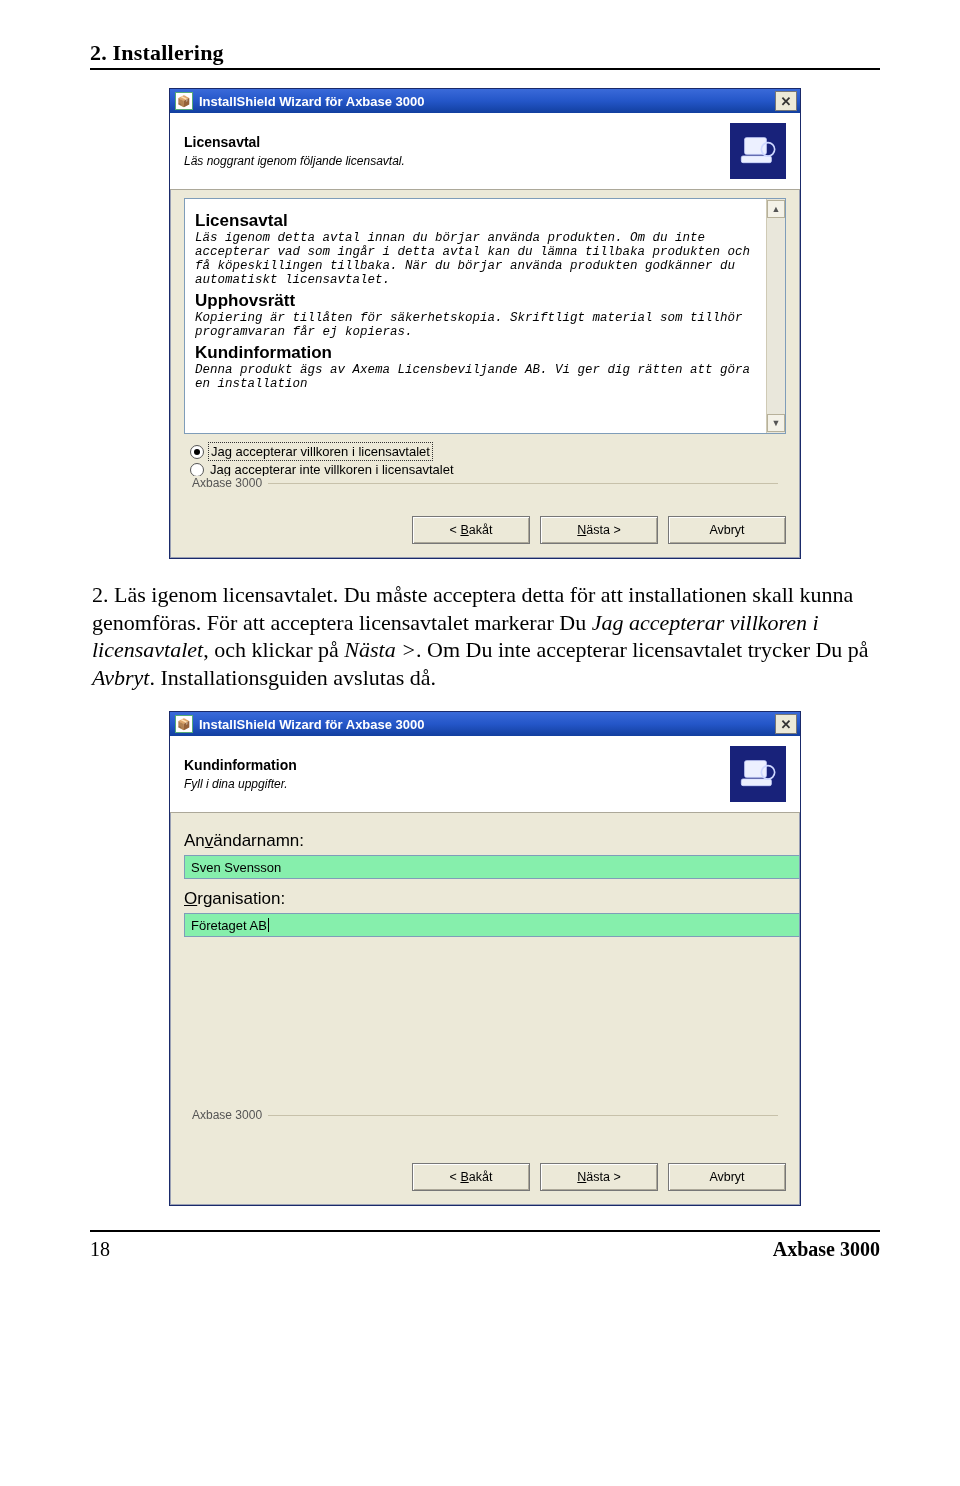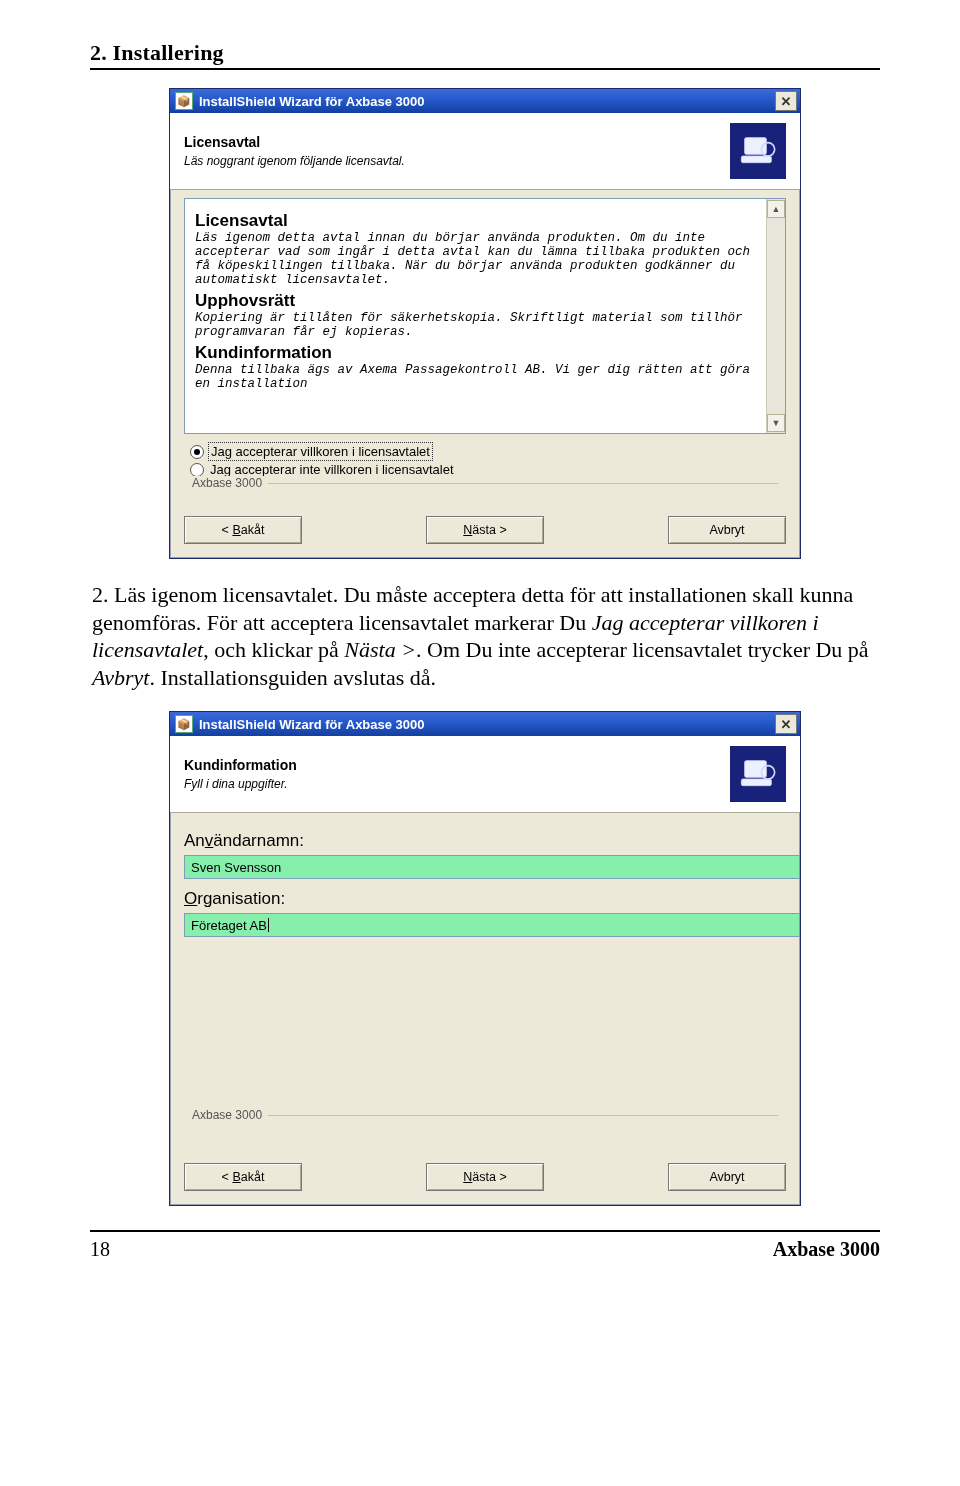--- a/index.html
+++ b/index.html
@@ -92,21 +92,21 @@
     display:flex;align-items:center;justify-content:center;
   }
   .radio-dot.sel::after { content:""; width:6px;height:6px;border-radius:50%;background:#000; }
   .radio-label.focus { outline:1px dotted #333; outline-offset:1px; padding:0 1px;}
   .brandlabel {
     margin:6px 8px 0 8px; font-size:12px; color:#555;
     border-top:1px solid #c7c1aa; position:relative; height:10px;
   }
   .brandlabel span { position:absolute; top:-8px; left:0; background:#ece9d8; padding-right:6px; }
   .btnbar {
-    display:flex; justify-content:space-between; gap:10px;
+    display:flex; justify-content:flex-end; gap:10px;
     padding:12px 14px 14px 14px;
   }
   .wbtn {
     min-width:96px; height:26px; padding:0 10px;
     background:#ece9d8; border:1px solid #777; box-shadow: inset 1px 1px 0 #fff, inset -1px -1px 0 #aca899;
     font-size:12.5px; display:flex;align-items:center;justify-content:center;
   }
   .wbtn .ul { text-decoration: underline; }
   .field { margin:10px 0 2px 0; }
   .field .lbl { font-size:17px; margin-bottom:4px; }
@@ -145,21 +145,21 @@
             </svg>
       </div>
     </div>
     <div class="pane">
       <div class="scrollbox">
         <div class="lic-h">Licensavtal</div>
         <div class="lic-p">Läs igenom detta avtal innan du börjar använda produkten. Om du inte accepterar vad som ingår i detta avtal kan du lämna tillbaka produkten och få köpeskillingen tillbaka. När du börjar använda produkten godkänner du automatiskt licensavtalet.</div>
         <div class="lic-h">Upphovsrätt</div>
         <div class="lic-p">Kopiering är tillåten för säkerhetskopia. Skriftligt material som tillhör programvaran får ej kopieras.</div>
         <div class="lic-h">Kundinformation</div>
-        <div class="lic-p">Denna tillbaka ägs av Axema Passagekontroll AB. Vi ger dig rätten att göra en installation</div>
+        <div class="lic-p">Denna produkt ägs av Axema Licensbeviljande AB. Vi ger dig rätten att göra en installation</div>
         <div class="sbar">
           <div class="arrow">▲</div>
           <div class="arrow">▼</div>
         </div>
       </div>
       <div class="radios">
         <div class="radio-row">
           <span class="radio-dot sel"></span>
           <span class="radio-label focus">Jag accepterar villkoren i licensavtalet</span>
         </div>

